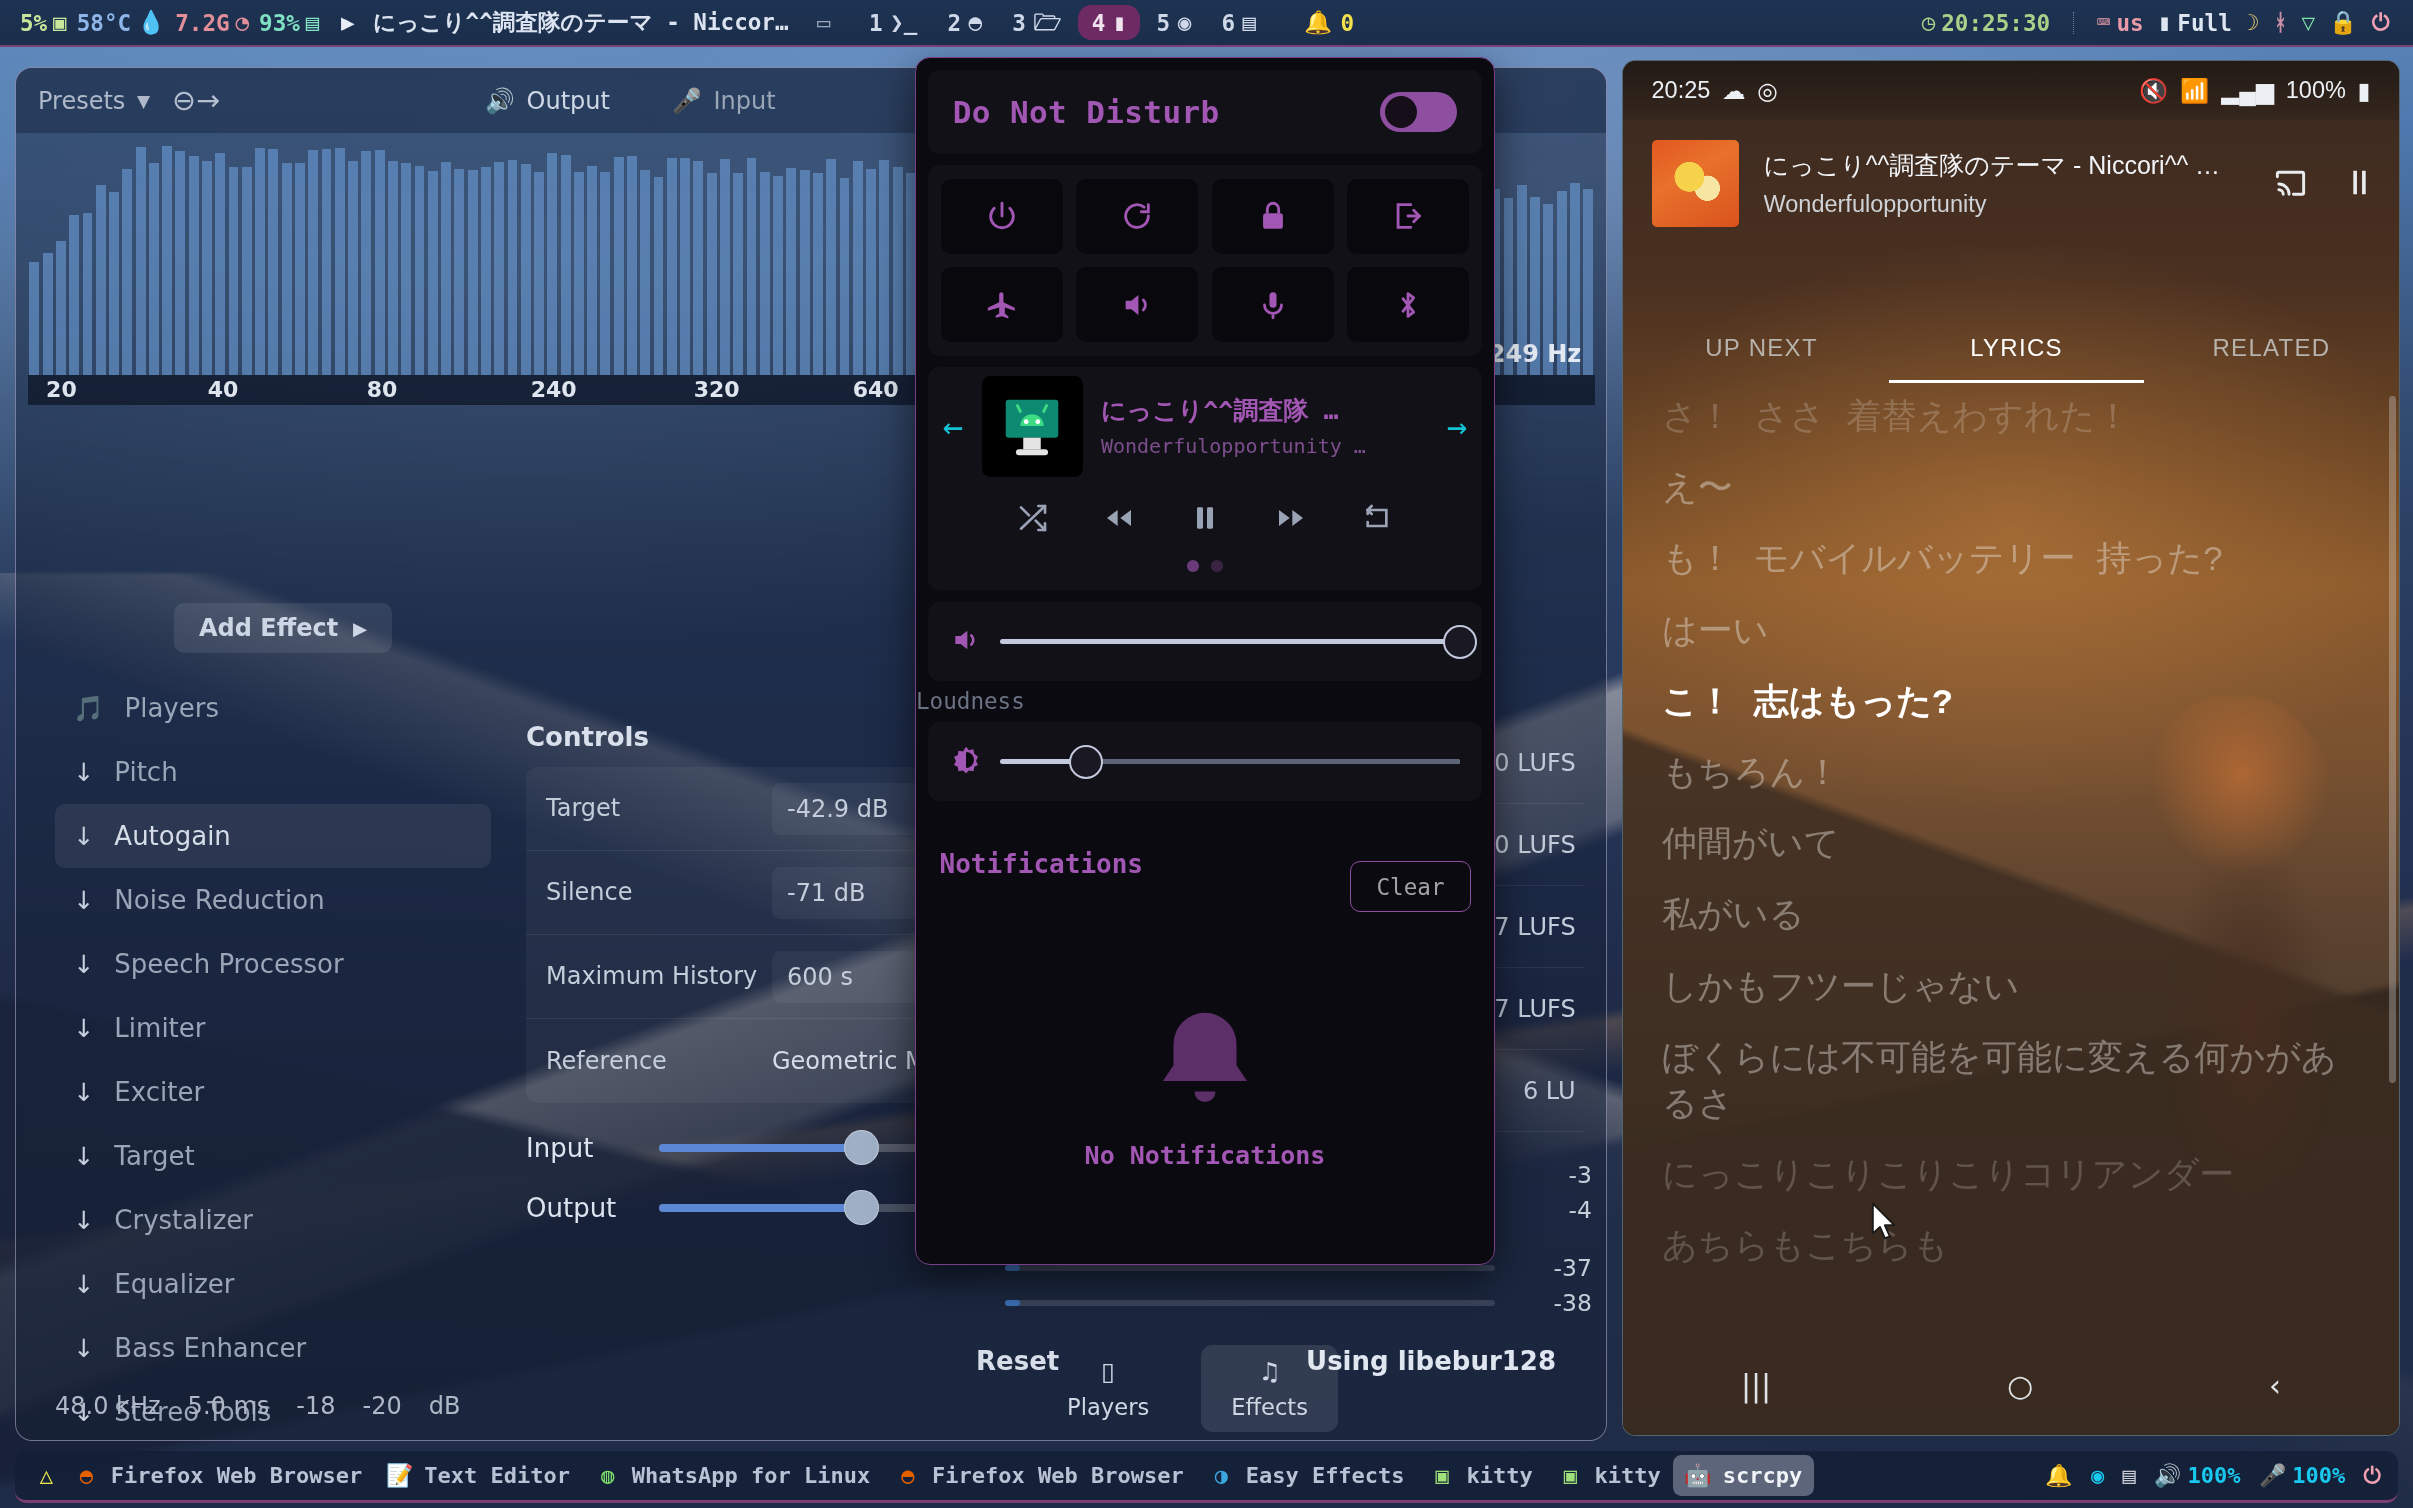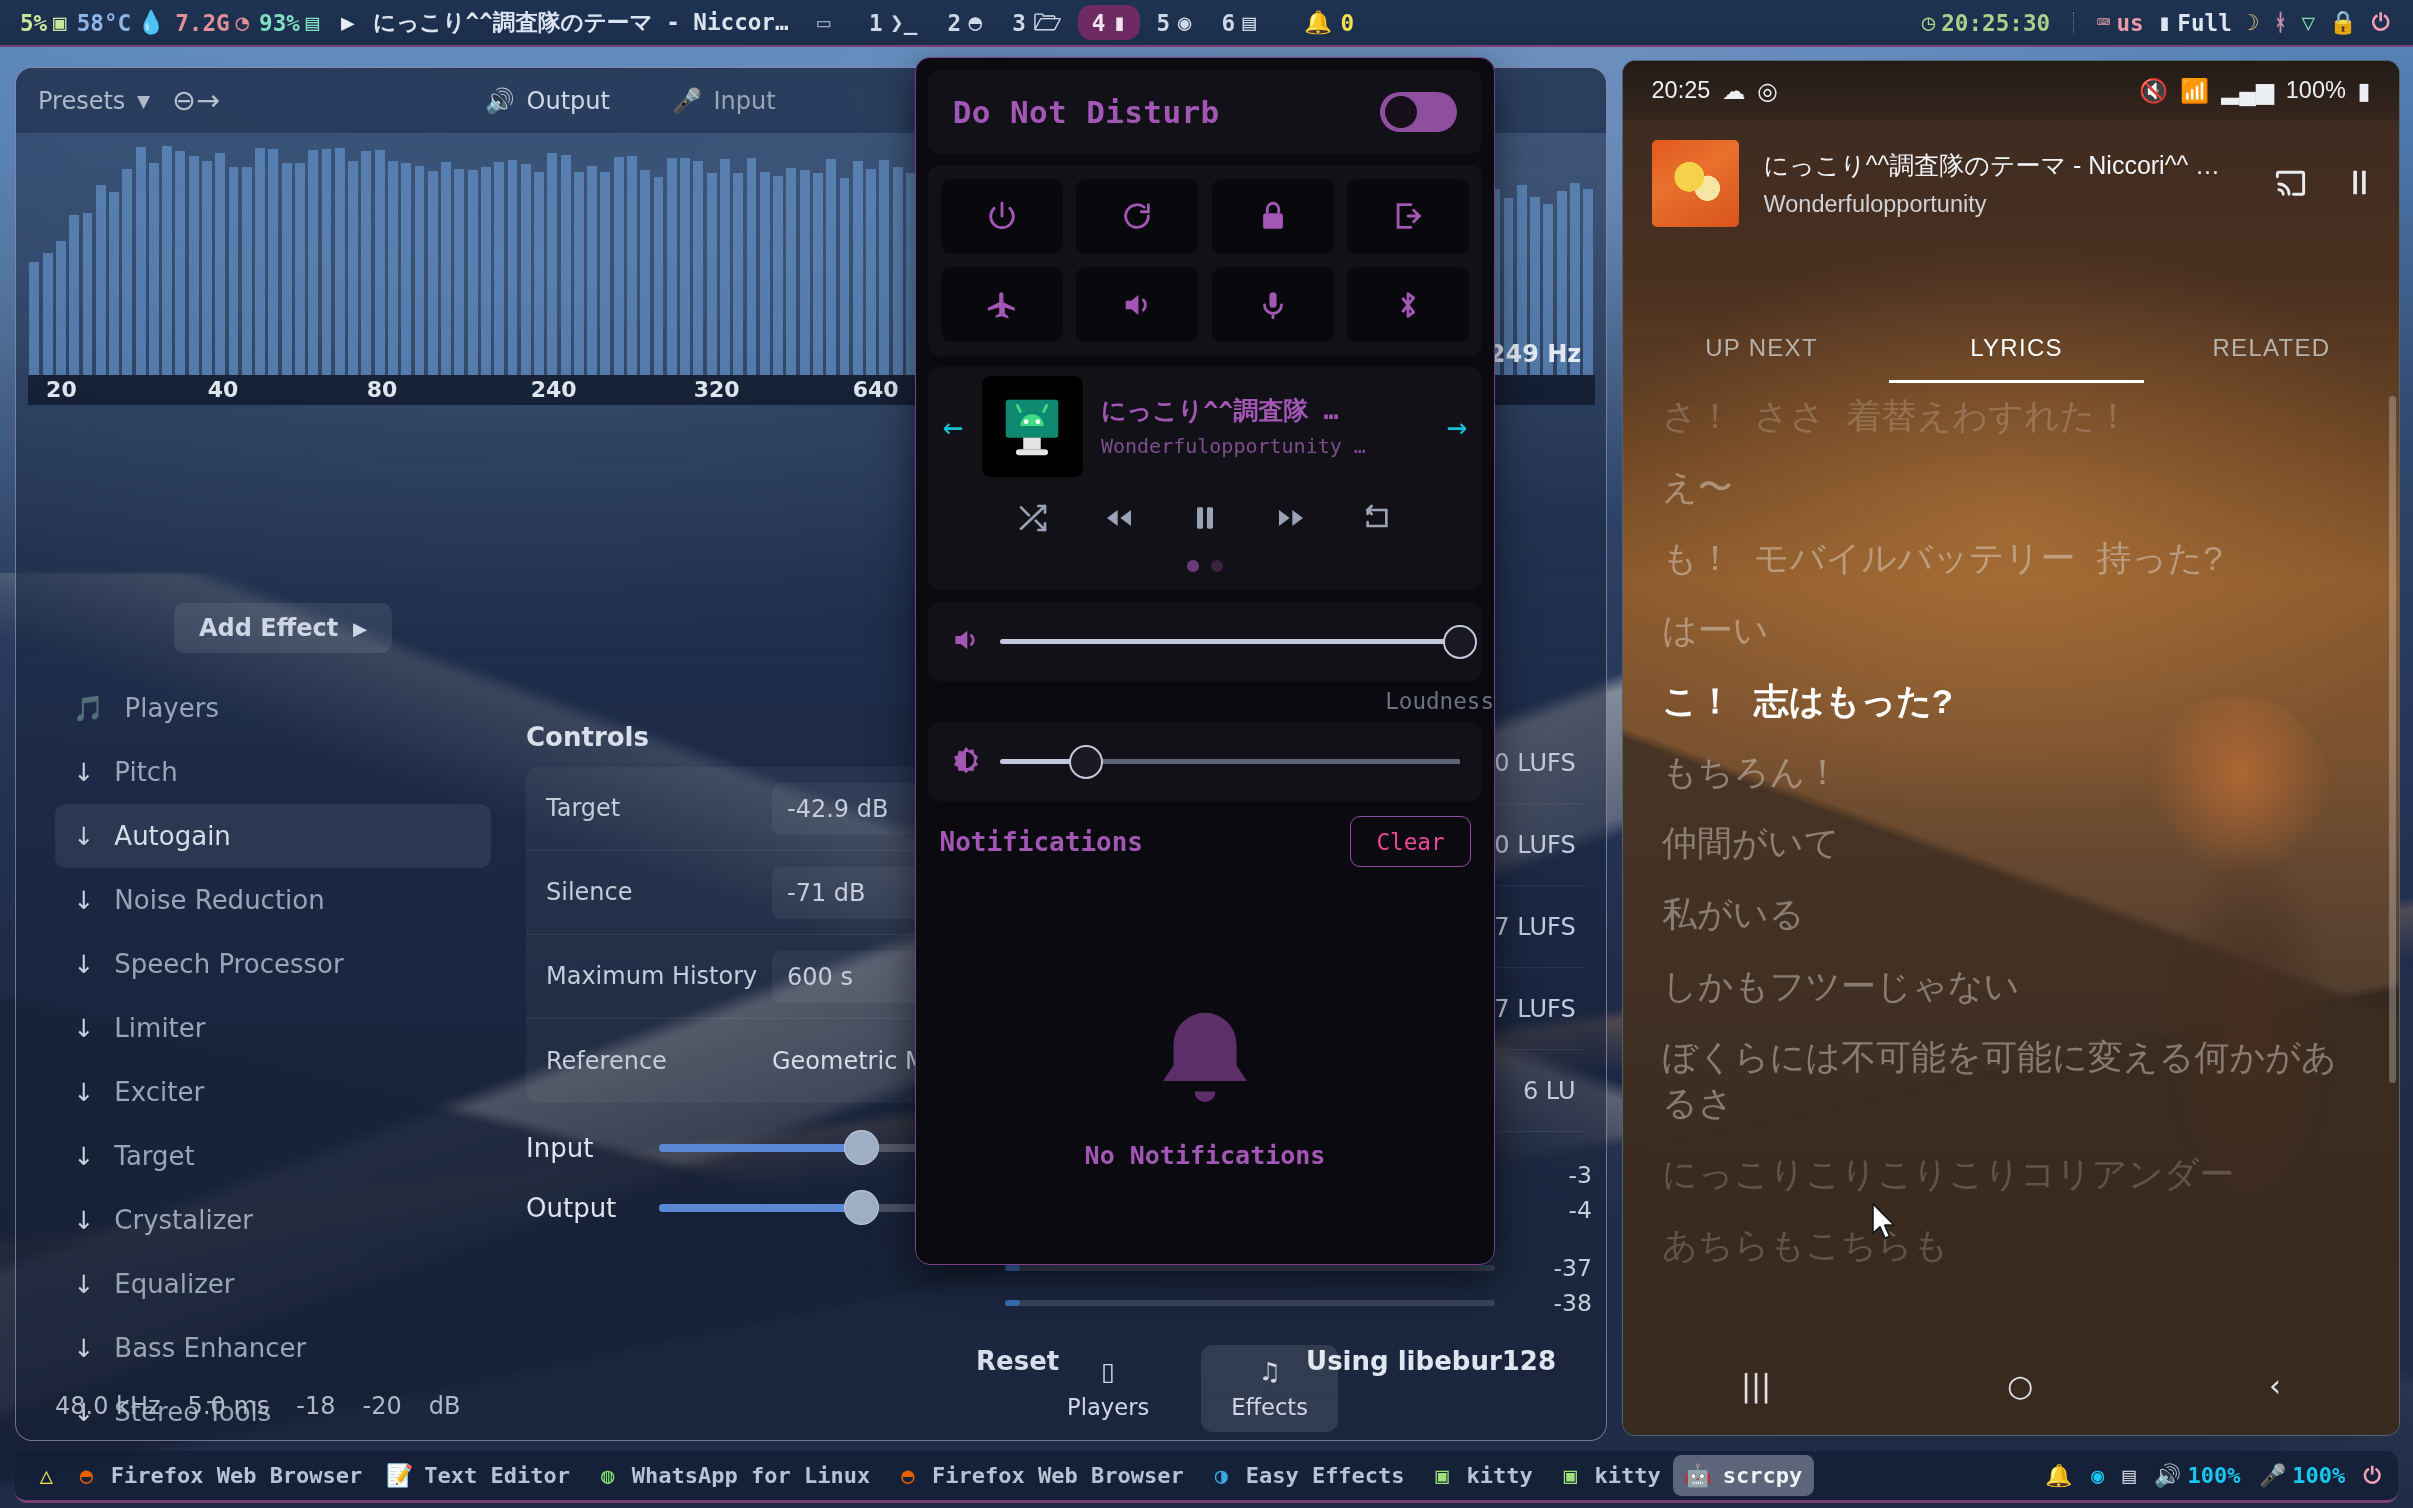--- a/index.html
+++ b/index.html
@@ -182,25 +182,25 @@
   .media-ctrls { display:flex; align-items:center; justify-content:center; gap: 54px; margin-top: 25px; color:#9aa2b5; }
   .media-ctrls svg { width: 32px; height: 32px; }
   .dots { display:flex; gap: 11.7px; justify-content:center; margin-top: 23.5px; }
   .dots i { width: 11.7px; height: 11.7px; border-radius:50%; background:#3a2340; display:block; }
   .dots i.on { background:#6b3a78; }
 
   .dnd-slider { display:flex; align-items:center; gap: 18.4px; padding: 22px 22px; }
   .dnd-slider .tr { flex:1 1 auto; height: 5px; background:#c3c9dd; border-radius:2.5px; position:relative; }
   .dnd-slider .tr .rest { position:absolute; right:0; top:0; bottom:0; background:#5e6478; border-radius:2.5px; }
   .dnd-slider .kn { position:absolute; top:-14.2px; width: 34px; height: 34px; border-radius:50%; background:#1a1822; border:2.5px solid #c3c9dd; }
-  .dnd-loudness { text-align:right; font-size:22.6px; color:#6b7284; margin-top: -5px; }
+  .dnd-loudness { text-align:left; font-size:22.6px; color:#6b7284; margin-top: -5px; }
 
   #dnd-notif-head { display:flex; align-items:center; justify-content:space-between; padding: 3.4px 23.5px 0 23.5px; margin-top: 6.7px; }
   #dnd-notif-head .t { font-size: 26px; font-weight:bold; color:#a357b5; }
-  .clear-btn { border: 1.7px solid #8e4fa0; border-radius: 10px; padding: 11.7px 25px; font-size: 22.6px; color:#ec4899; }
+  .clear-btn { border: 1.7px solid #8e4fa0; border-radius: 10px; padding: 11.7px 25px; font-size: 22.6px; color:#a3a3a3;margin-top:45px; }
   #dnd-empty { position:absolute; left:0; right:0; top: 939px; text-align:center; }
   #dnd-empty .bell { display:inline-block; }
   #dnd-empty .txt { font-size: 25px; color:#a357b5; font-weight:bold; margin-top: 15px; }
 
   
   #scrcpy {
     position: absolute; left: 1622px; top: 60px; width: 778px; height: 1376px;
     border-radius: 13.4px; overflow: hidden; z-index: 120;
     border: 1.7px solid rgba(120,170,200,.5);
     background: #2b211b;

